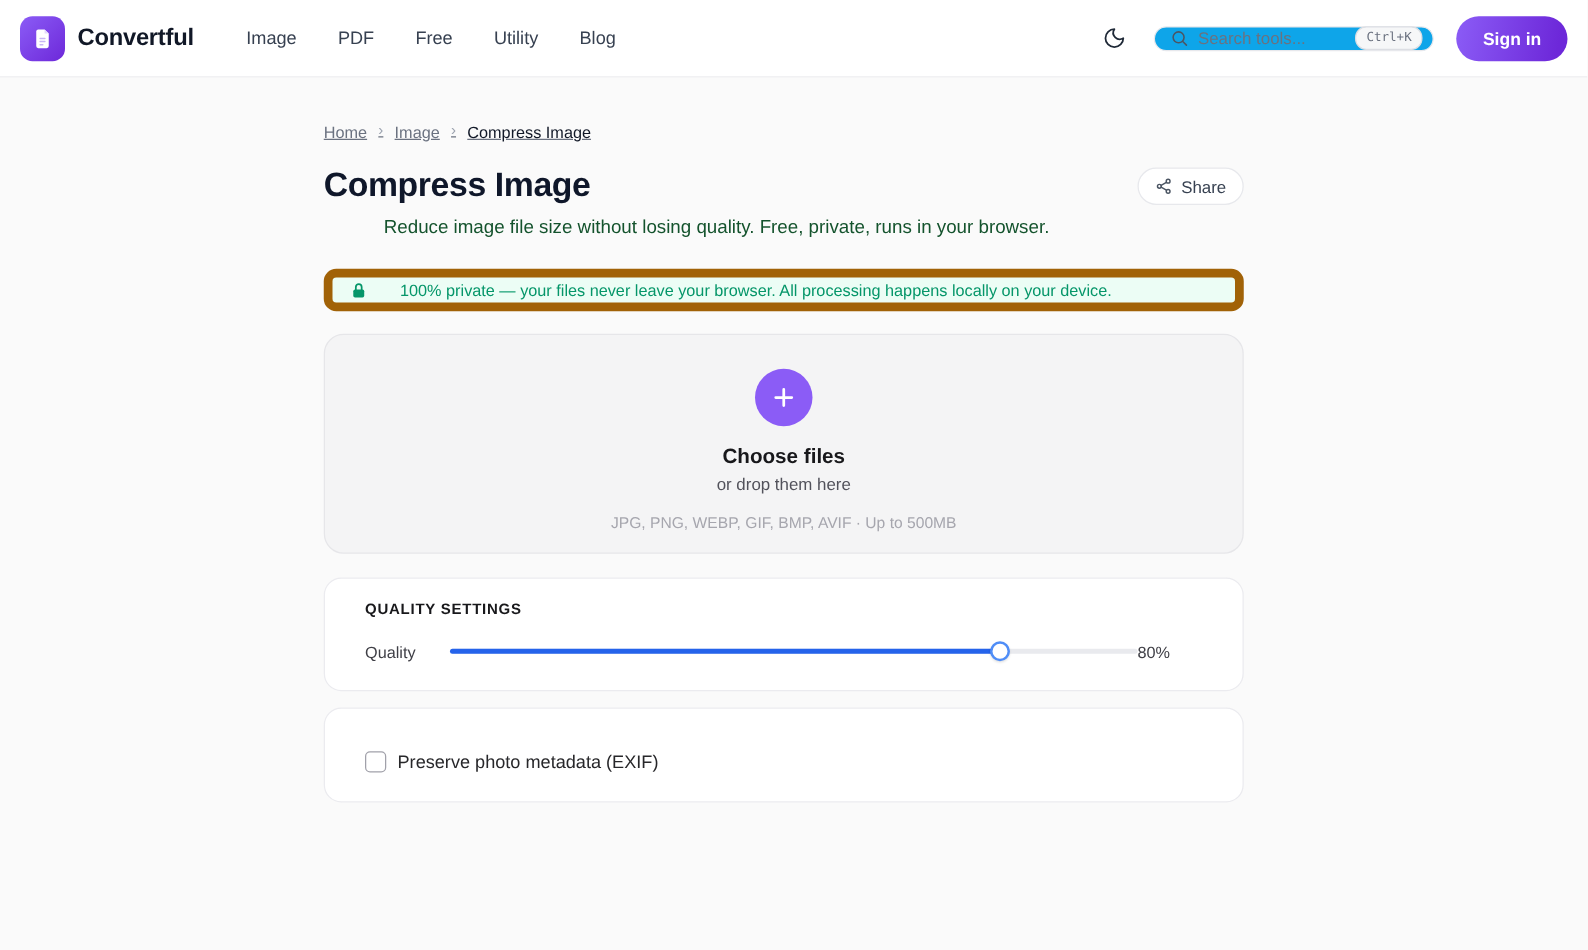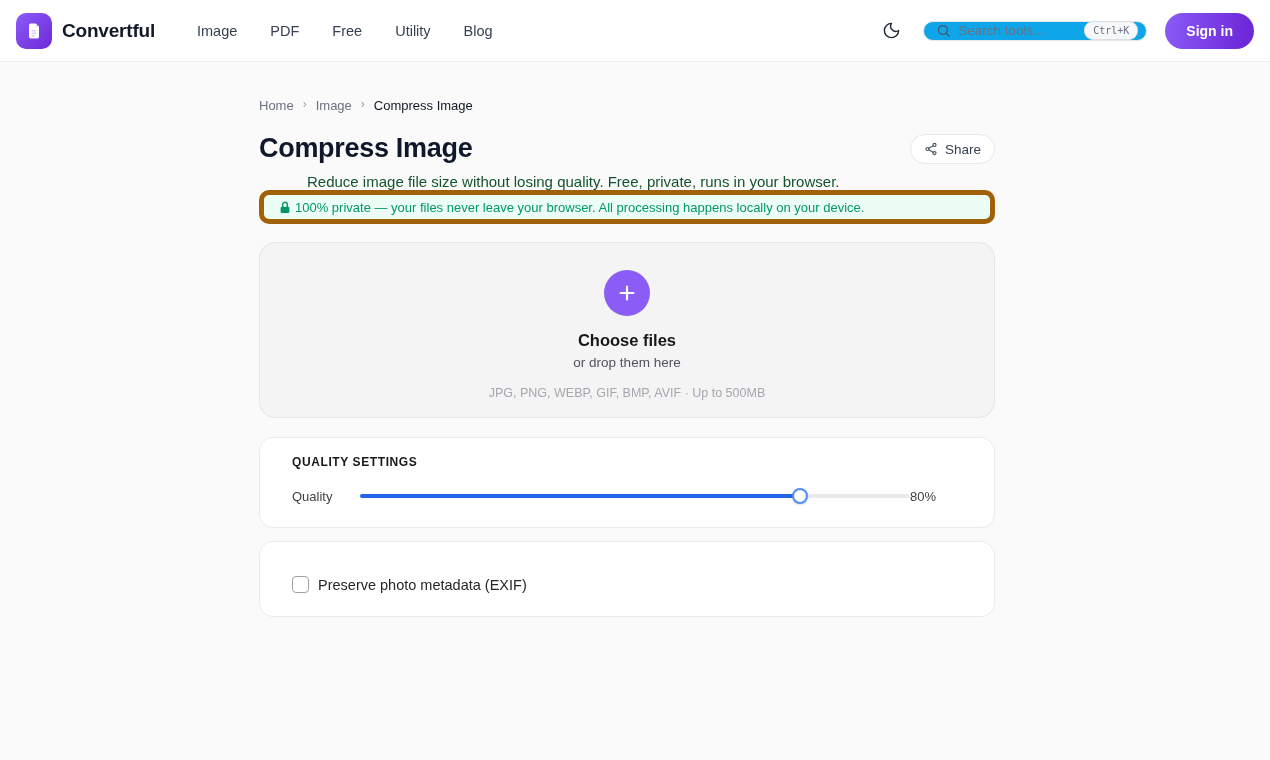--- a/index.html
+++ b/index.html
@@ -41,37 +41,37 @@
   }
   .signin-btn {
     height:36px; padding:0 21px; border:none; border-radius:18px; cursor:pointer;
     background:linear-gradient(100deg,#8b5cf6 0%,#6d28d9 90%);
     color:#ffffff; font-size:14px; font-weight:700; font-family:inherit;
   }
   
   .viewport { height:606px; overflow:hidden; }
   .container { width:736px; margin-left:259px; padding-top:36px; }
   
-  .breadcrumb { display:flex; gap:9px; font-size:13px; color:#6b7280; }
+  .breadcrumb { display:flex; gap:9px; font-size:13px; color:#6b7280;text-decoration:underline; }
   .breadcrumb a { color:#6b7280; text-decoration:none; cursor:pointer; }
   .breadcrumb .sep { color:#9ca3af; font-size:12px; margin-top:-1px; }
   .breadcrumb .current { color:#111827; font-weight:500; }
   
   .title-row { display:flex; align-items:flex-start; justify-content:space-between; margin-top:21px; }
   .page-title { font-size:27px; font-weight:800; color:#0f172a; letter-spacing:-0.3px; line-height:1.1; }
   .share-btn {
     display:flex; align-items:center; gap:7px; height:30px; padding:0 13px;
     background:#ffffff; border:1px solid #e7e8ec; border-radius:16px; cursor:pointer;
     font-size:13.5px; color:#374151; font-family:inherit;
   }
   .subtitle { margin-top:9px; font-size:15px; color:#14532d;margin-left:48px; }
   
   .privacy {
-    background:#ecfdf5; border:5px solid #a16207; border-radius:10px;
-    height:34px; display:flex; align-items:center; gap:3px; padding:0 14px;
+    margin-top:25px; background:#ecfdf5; border:7px solid #a16207; border-radius:10px;
+    height:34px; display:flex; align-items:center; gap:26px; padding:0 14px;
     font-size:13px; color:#059669;
   }
   
   .upload-card {
     margin-top:18px; height:176px; background:#f4f4f5; border:1px solid #e6e6e9;
     border-radius:16px; display:flex; flex-direction:column; align-items:center;
     padding-top:27px; cursor:pointer;
   }
   .plus-circle {
     width:46px; height:46px; border-radius:50%; background:#8b5cf6; border:none; cursor:pointer;

